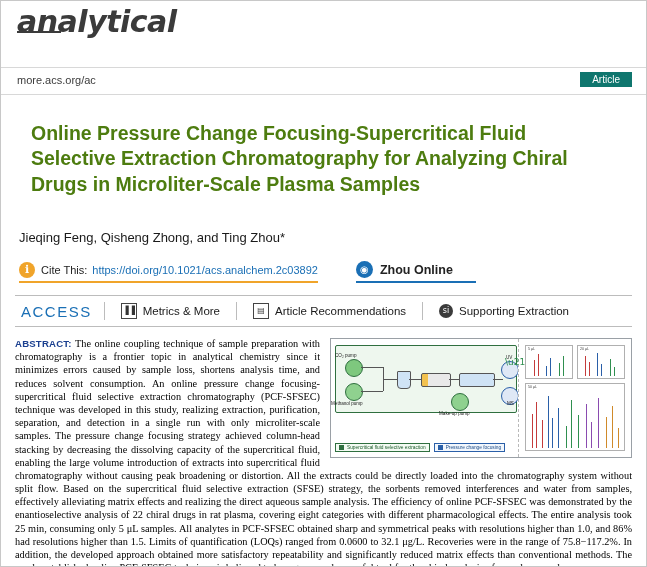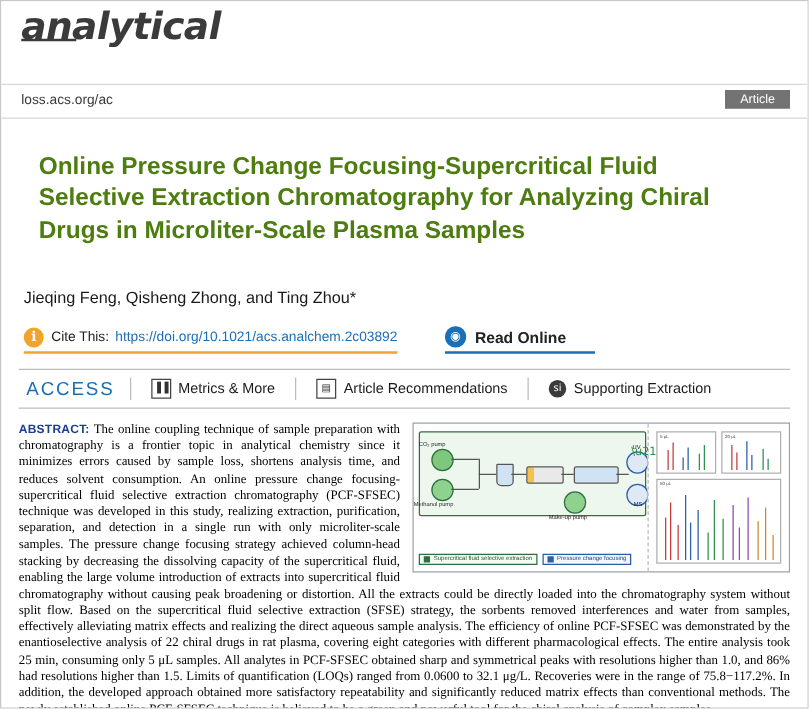--- a/index.html
+++ b/index.html
@@ -80,21 +80,21 @@
     left: 16px;
     top: 6px;
     font-family: "Liberation Sans", sans-serif;
     font-size: 11px;
     color: #3b3b3b;
   }
   .article-tag {
     position: absolute;
     right: 14px;
     top: 4px;
-    background: #737373;
+    background: #0f766e;
     color: #fff;
     font-family: "Liberation Sans", sans-serif;
     font-size: 10px;
     padding: 2px 12px;
   }
 
   
   .title-block {
     padding: 14px 18px 0 18px;
   }
@@ -378,38 +378,38 @@
 <body>
 
 <div class="page">
 
   <div class="masthead">
     <div class="logo-word-1">analytical</div>
     <div class="logo-rule"></div>
   </div>
 
   <div class="header-strip">
-    <div class="journal-url">loss.acs.org/ac</div>
+    <div class="journal-url">more.acs.org/ac</div>
     <div class="article-tag">Article</div>
   </div>
 
   <div class="title-block">
     <h1 class="article-title">Online Pressure Change Focusing-Supercritical Fluid Selective Extraction Chromatography for Analyzing Chiral Drugs in Microliter-Scale Plasma Samples</h1>
     <p class="authors">Jieqing Feng, Qisheng Zhong, and Ting Zhou*</p>
   </div>
 
   <div class="cite-bar">
     <div class="cite-box">
       <span class="cite-icon">ℹ</span>
       <span class="cite-label">Cite This:</span>
       <span class="cite-doi">https://doi.org/10.1021/acs.analchem.2c03892</span>
     </div>
     <div class="read-online">
       <span class="read-icon">◉</span>
-      <span class="read-label">Read Online</span>
+      <span class="read-label">Zhou Online</span>
     </div>
   </div>
 
   <div class="access-bar">
     <div class="access-word">ACCESS</div>
     <div class="vdiv"></div>
     <div class="access-item">
       <span class="sq">▐▐</span>
       <span>Metrics &amp; More</span>
     </div>

